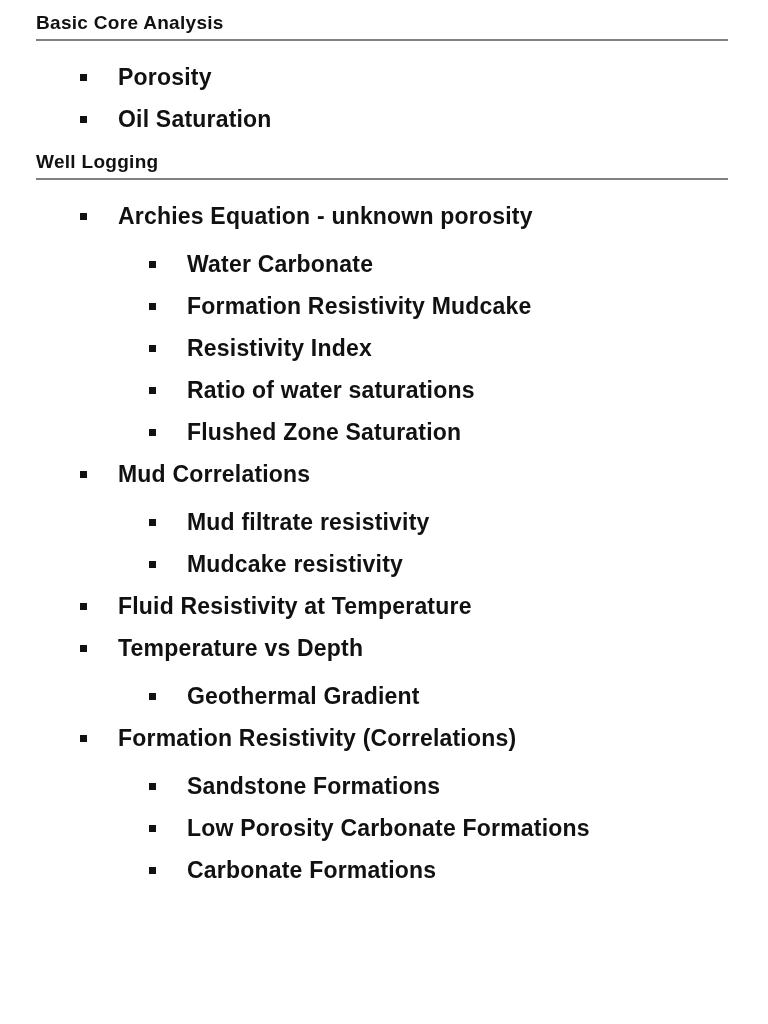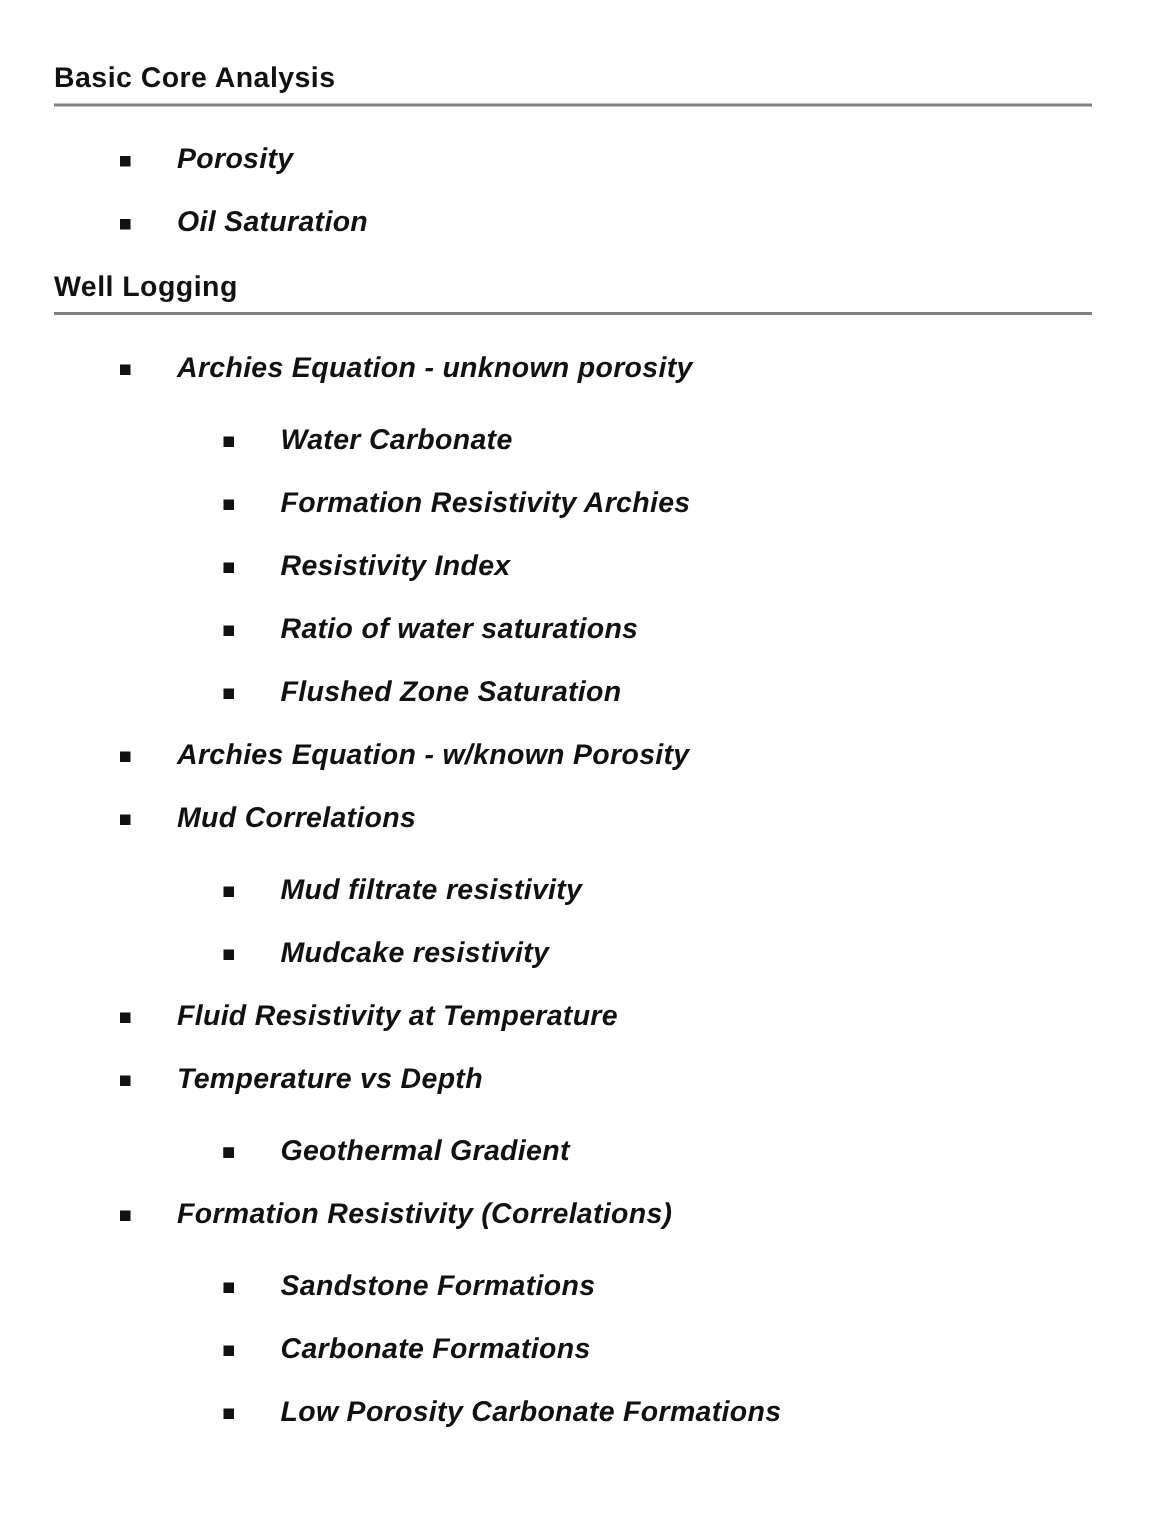--- a/index.html
+++ b/index.html
@@ -12,40 +12,39 @@
     width:768px;height:1024px;
     background:var(--bg);
     color:var(--text);
     font-family:"Liberation Sans",sans-serif;
     font-weight:bold;
     overflow:hidden;
   }
   .page{
     box-sizing:border-box;
     width:768px;height:1024px;
-    padding:42px 40px 0 36px;
+    padding:12px 40px 0 36px;
   }
   .section-heading{
     font-size:19px;
     line-height:22px;
     letter-spacing:.3px;
     padding-bottom:5px;
     border-bottom:2px solid var(--rule);
     margin:0;
   }
   .section + .section .section-heading{
   }
   ul.level1{
     list-style:none;
     margin:26px 0 0 0;
     padding:0 0 0 44px;
-    font-size:19px;
+    font-size:23px;
     line-height:20px;
     letter-spacing:.2px;
-    font-style:italic;
   }
   ul.level1 li{
     position:relative;
     padding-left:38px;
     margin-bottom:22px;
   }
   .bullet{
     position:absolute;
     left:0;
     top:7px;
@@ -71,35 +70,35 @@
       <ul class="level1">
         <li><span class="bullet"></span><span class="label">Porosity</span></li>
         <li><span class="bullet"></span><span class="label">Oil Saturation</span></li>
       </ul>
     </div>
     <div class="section">
       <div class="section-heading">Well Logging</div>
       <ul class="level1">
         <li><span class="bullet"></span><span class="label">Archies Equation - unknown porosity</span><ul class="sub">
             <li><span class="bullet"></span><span class="label">Water Carbonate</span></li>
-            <li><span class="bullet"></span><span class="label">Formation Resistivity Archies</span></li>
+            <li><span class="bullet"></span><span class="label">Formation Resistivity Mudcake</span></li>
             <li><span class="bullet"></span><span class="label">Resistivity Index</span></li>
             <li><span class="bullet"></span><span class="label">Ratio of water saturations</span></li>
             <li><span class="bullet"></span><span class="label">Flushed Zone Saturation</span></li>
           </ul></li>
-        <li><span class="bullet"></span><span class="label">Archies Equation - w/known Porosity</span></li>
+        <li><span class="bullet"></span></li>
         <li><span class="bullet"></span><span class="label">Mud Correlations</span><ul class="sub">
             <li><span class="bullet"></span><span class="label">Mud filtrate resistivity</span></li>
             <li><span class="bullet"></span><span class="label">Mudcake resistivity</span></li>
           </ul></li>
         <li><span class="bullet"></span><span class="label">Fluid Resistivity at Temperature</span></li>
         <li><span class="bullet"></span><span class="label">Temperature vs Depth</span><ul class="sub">
             <li><span class="bullet"></span></li>
             <li><span class="bullet"></span><span class="label">Geothermal Gradient</span></li>
           </ul></li>
         <li><span class="bullet"></span><span class="label">Formation Resistivity (Correlations)</span><ul class="sub">
             <li><span class="bullet"></span><span class="label">Sandstone Formations</span></li>
+            <li><span class="bullet"></span><span class="label">Low Porosity Carbonate Formations</span></li>
             <li><span class="bullet"></span><span class="label">Carbonate Formations</span></li>
-            <li><span class="bullet"></span><span class="label">Low Porosity Carbonate Formations</span></li>
           </ul></li>
       </ul>
     </div>
   </div>
 
 </body></html>

